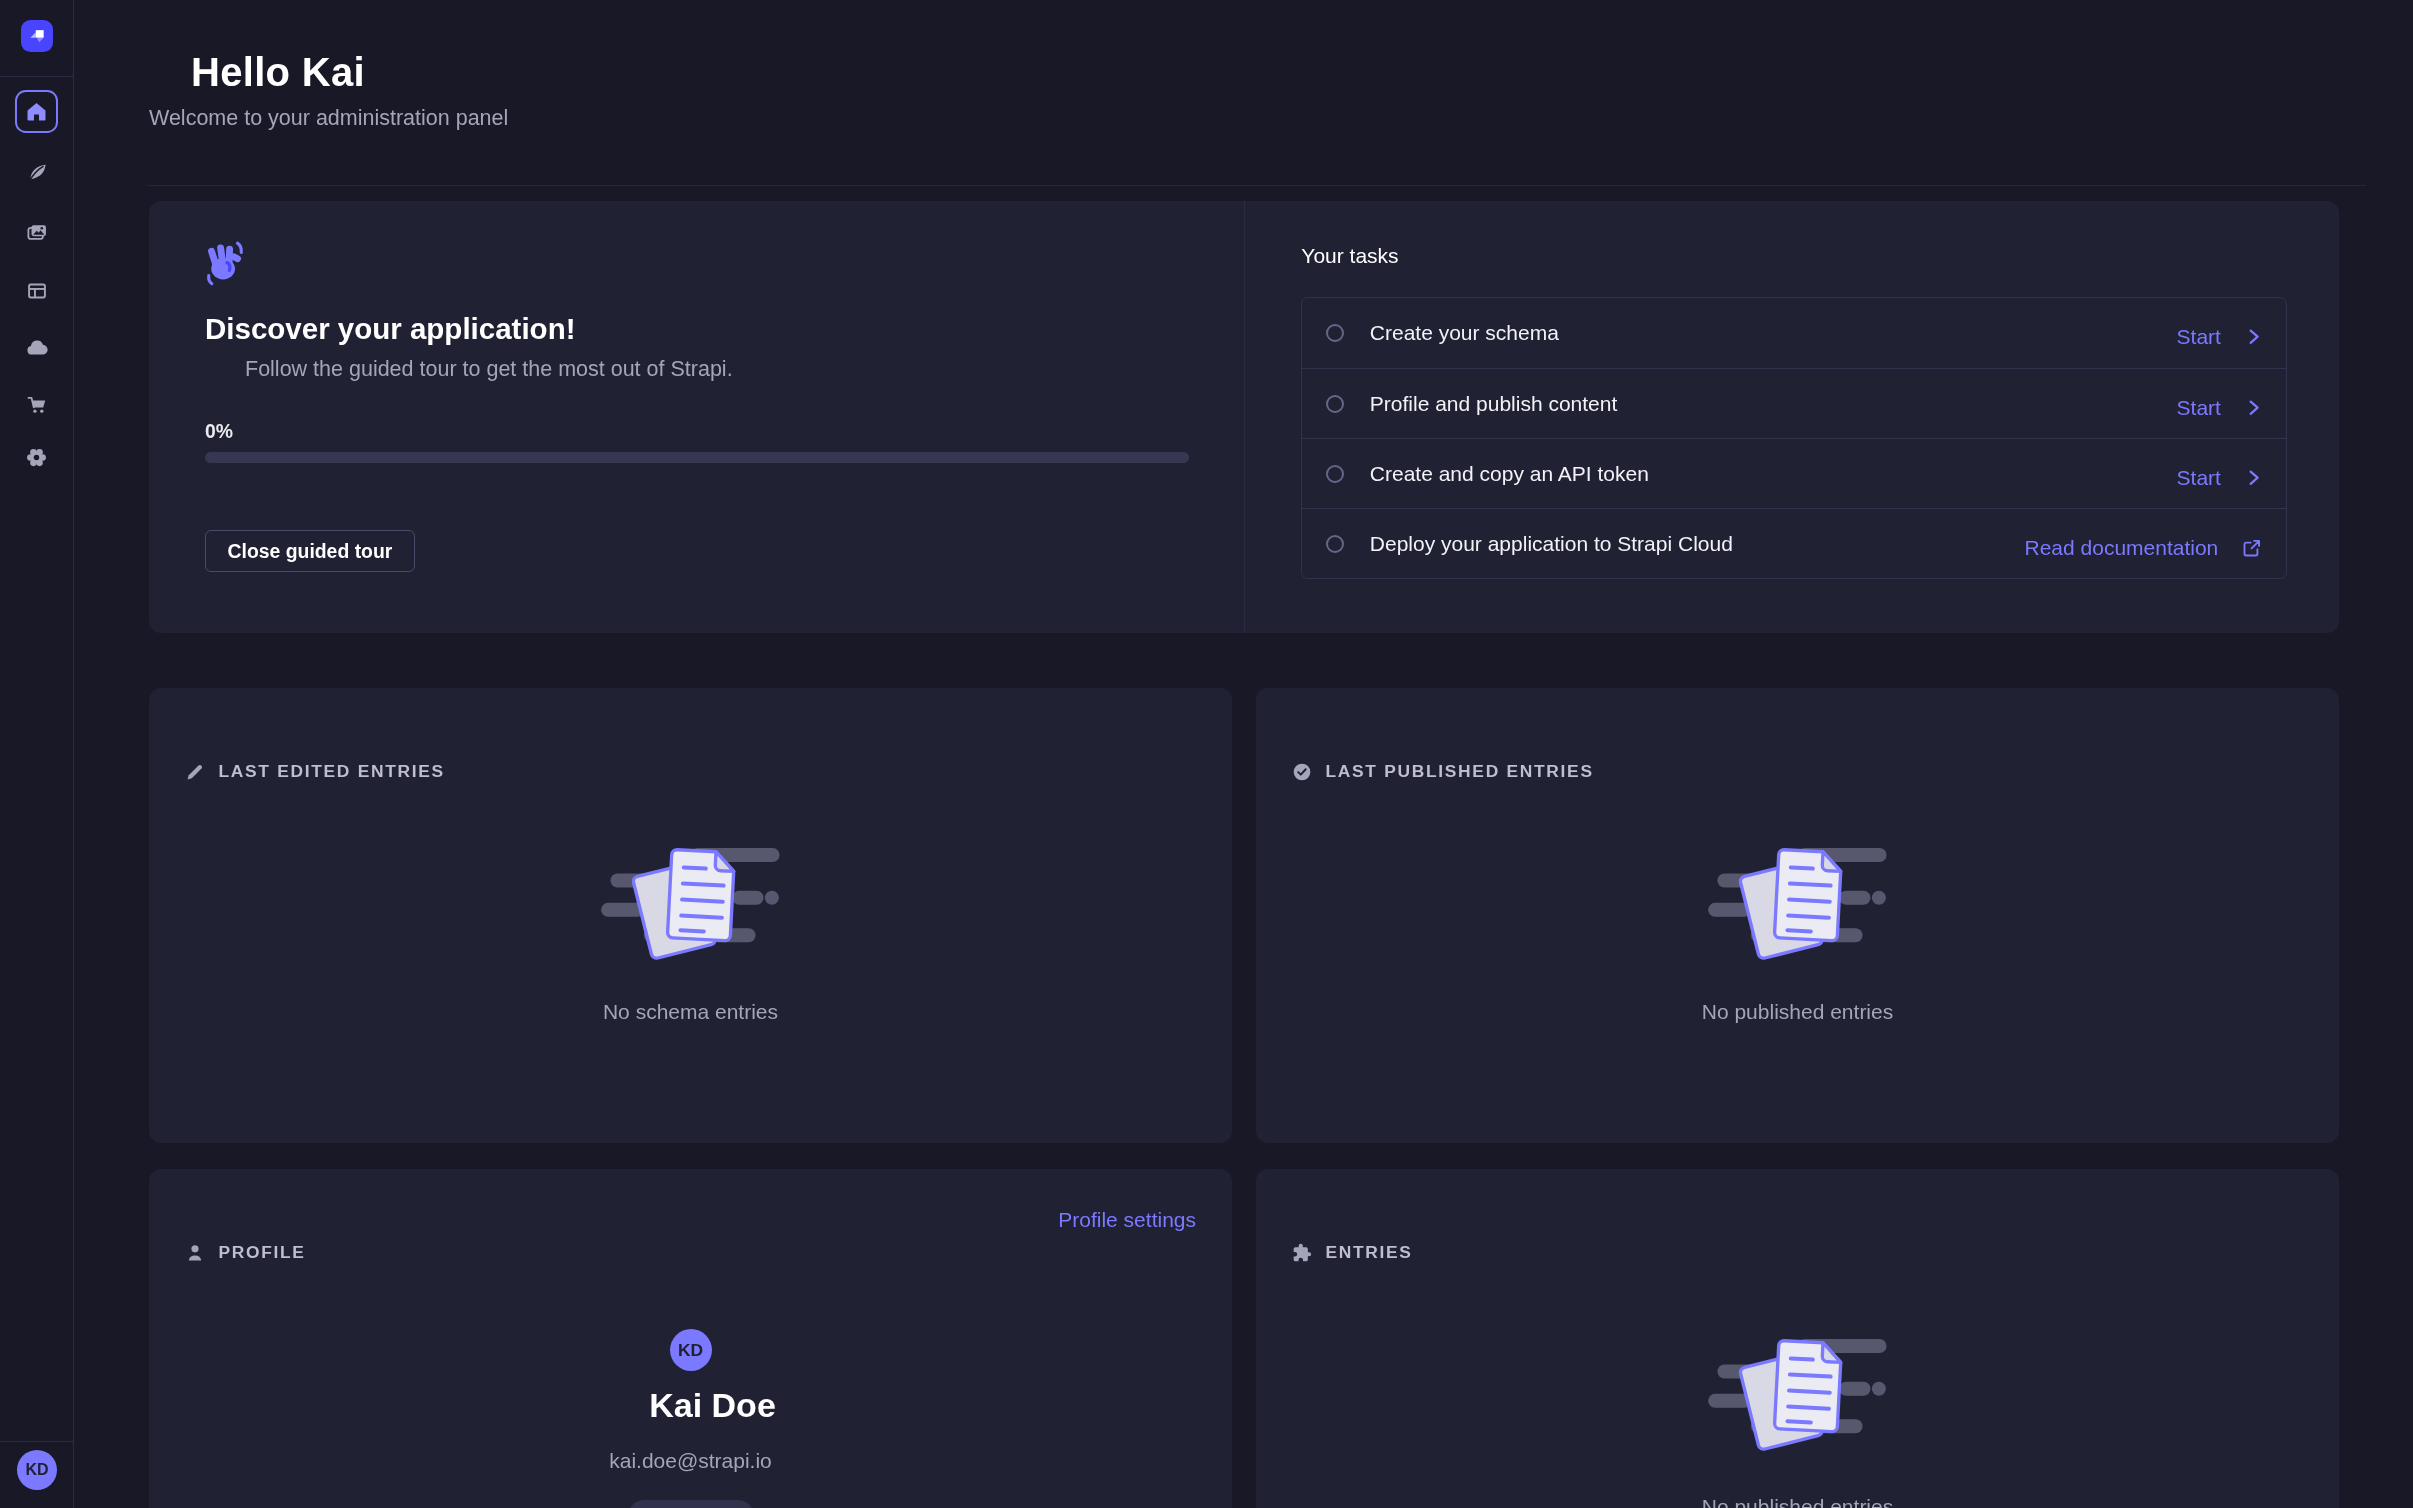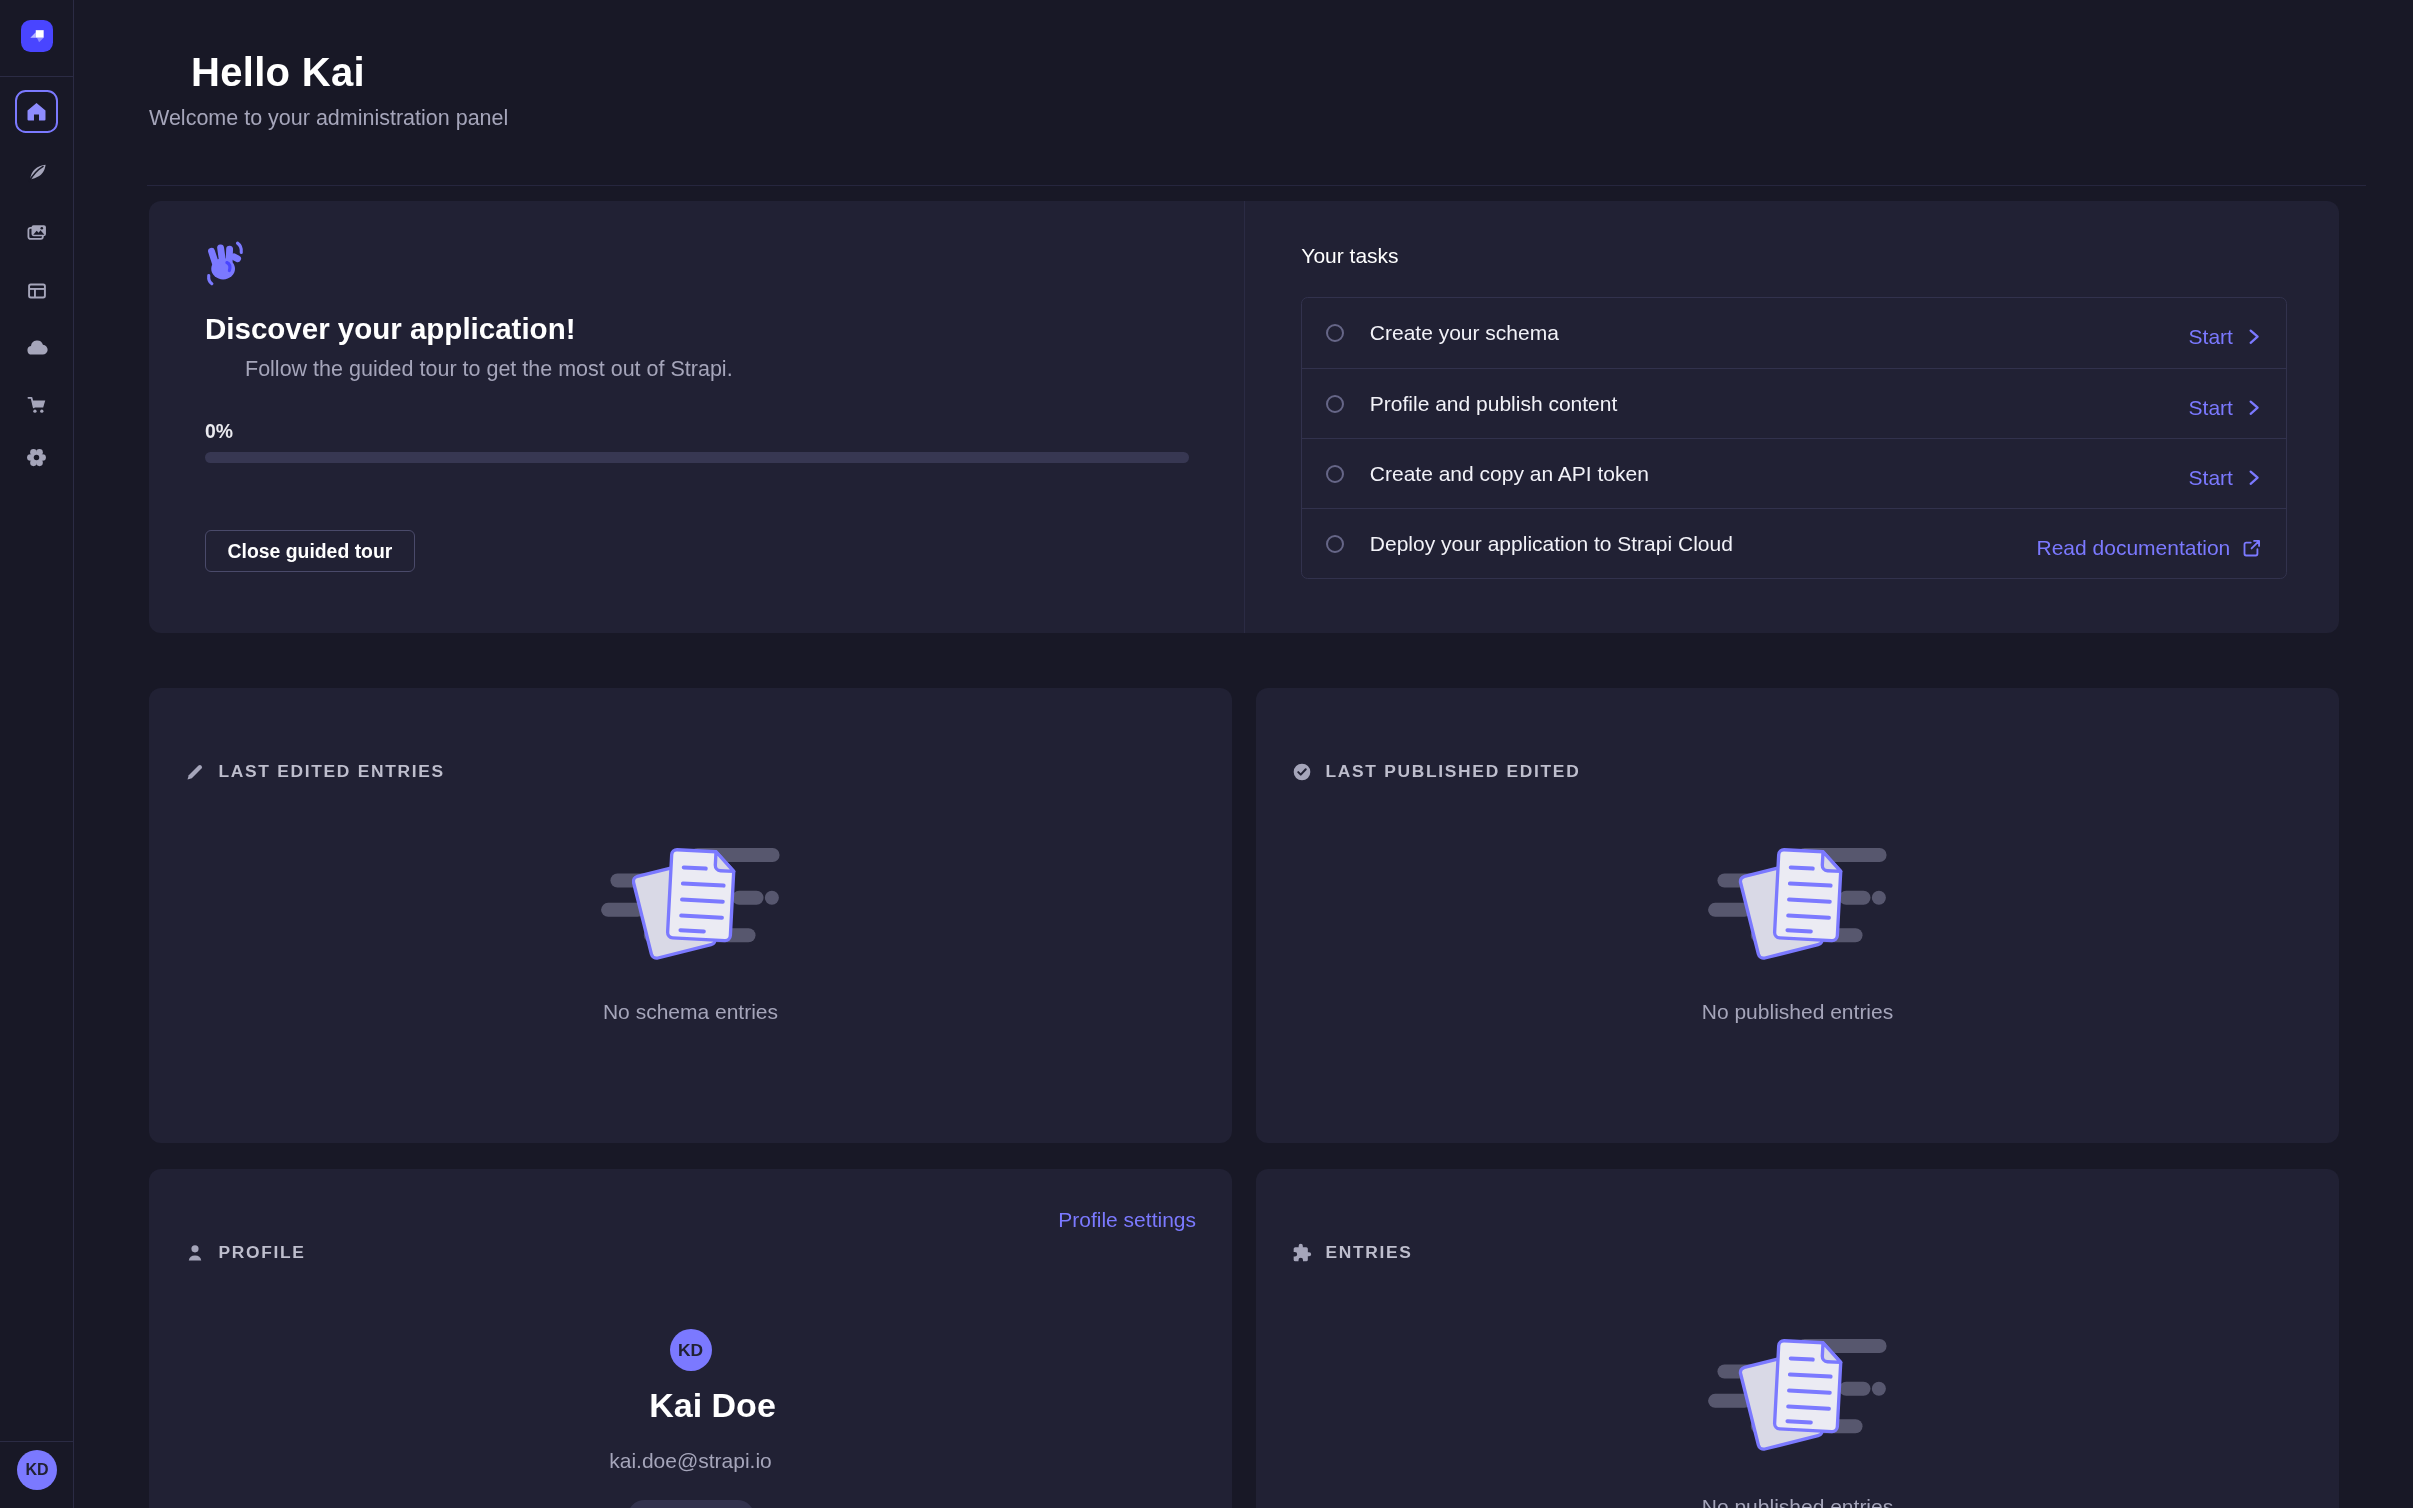--- a/index.html
+++ b/index.html
@@ -41,21 +41,21 @@
   .tour-bar-fill{height:100%;width:0;background:var(--accent-light);border-radius:5.4px;}
   .tour-close{position:absolute;left:56px;top:329px;height:42px;padding:0 21.5px;background:transparent;border:1.3px solid var(--btn-border);border-radius:6px;color:#fff;font-size:19.4px;font-weight:600;font-family:inherit;cursor:pointer;display:flex;align-items:center;}
   .tour-divider{width:1.3px;background:var(--border-subtle);flex:none;}
   .tour-right{position:relative;flex:1;}
   .tasks-title{position:absolute;left:56px;top:43px;font-size:21px;font-weight:400;}
   .task-list{position:absolute;left:56px;top:96px;width:986px;border:1.3px solid var(--border);border-radius:6.7px;}
   .task-row{height:70px;display:flex;align-items:center;padding:0 24px;}
   .task-row + .task-row{border-top:1.3px solid var(--border);}
   .task-circle{width:18px;height:18px;border:2px solid #666687;border-radius:50%;flex:none;}
   .task-label{margin-left:25.5px;font-size:21px;color:#f2f2f8;}
-  .task-action{margin-left:auto;display:flex;align-items:center;gap:12px;color:var(--accent-light);font-size:21px;cursor:pointer;margin-top:8px;}
+  .task-action{margin-left:auto;display:flex;align-items:center;gap:24px;color:var(--accent-light);font-size:21px;cursor:pointer;margin-top:8px;}
 
   
   .widget{position:absolute;width:1083px;height:455px;background:var(--card);border-radius:12px;}
   .w-edited{left:149px;top:688px;}
   .w-published{left:1256px;top:688px;}
   .w-profile{left:149px;top:1169px;}
   .w-entries{left:1256px;top:1169px;}
   .widget-head{position:absolute;left:36px;top:32px;display:flex;align-items:center;gap:13.4px;margin-top:41px;}
   .widget-head-title{font-size:17.4px;font-weight:600;letter-spacing:1.7px;color:var(--head);}
   .empty-illu{position:absolute;left:50%;top:151px;transform:translateX(-50%);}
@@ -258,21 +258,21 @@
   </svg>
   <div class="empty-caption">No schema entries</div>
 </section>
 
 <section class="widget w-published">
   <div class="widget-head">
     <svg viewBox="0 0 24 24" width="20" height="20">
       <circle cx="12" cy="12" r="10" fill="#a5a5ba"></circle>
       <path d="M7.5 12.2 l3 3 l6 -6.5" fill="none" stroke="#212134" stroke-width="2.4" stroke-linecap="round" stroke-linejoin="round"></path>
     </svg>
-    <span class="widget-head-title">LAST PUBLISHED EDITED</span>
+    <span class="widget-head-title">LAST PUBLISHED ENTRIES</span>
   </div>
   <svg class="empty-illu" viewBox="0 0 280 196" width="188" height="131">
     <g stroke="#8e8ea9" stroke-width="21" stroke-linecap="round" opacity=".5">
       <line x1="150" y1="24" x2="262" y2="24"></line>
         <line x1="30" y1="62" x2="92" y2="62"></line>
       <line x1="212" y1="88" x2="238" y2="88"></line>
         <line x1="16" y1="106" x2="60" y2="106"></line>
       <line x1="80" y1="144" x2="226" y2="144"></line>
     </g>
     <circle cx="261" cy="88" r="10.5" fill="#8e8ea9" opacity=".5"></circle>

